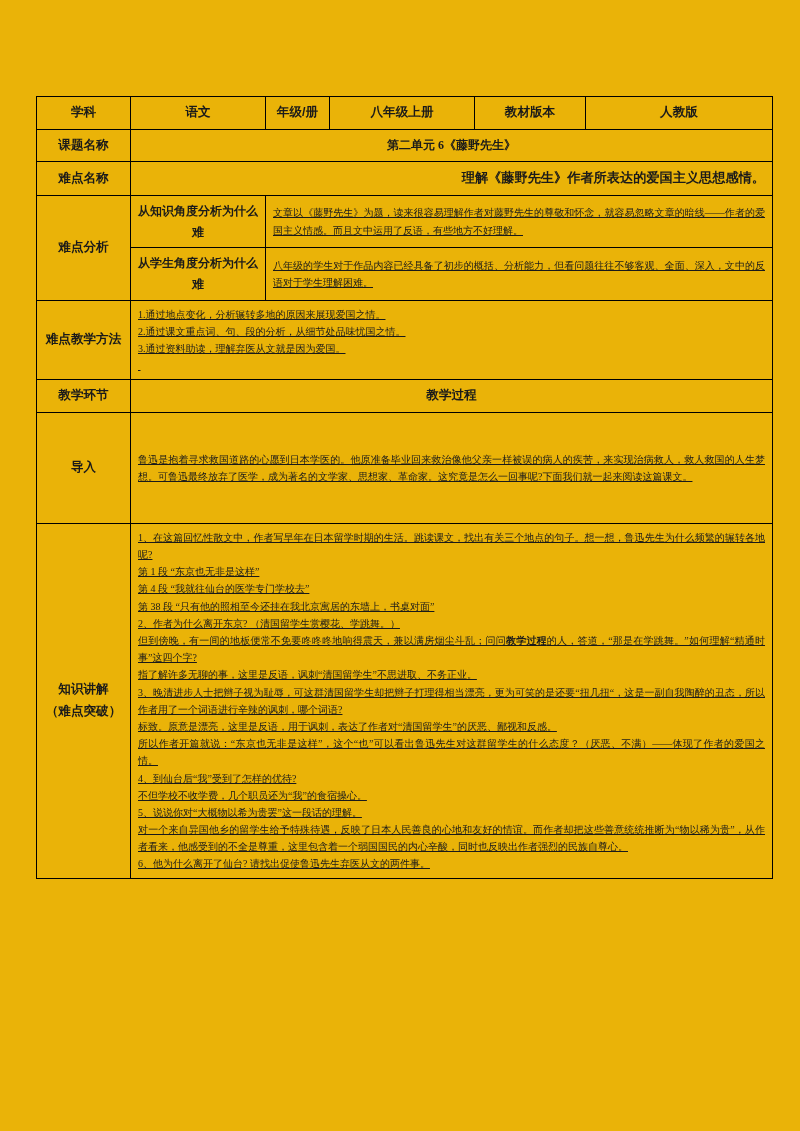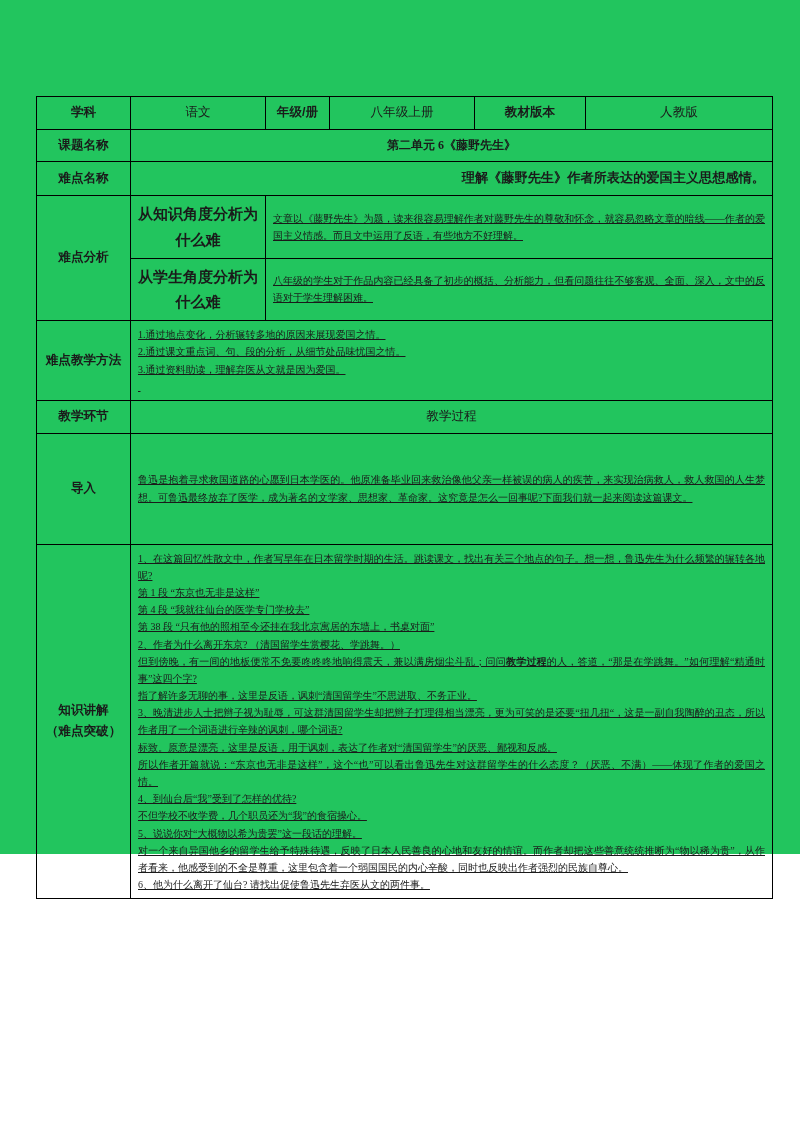--- a/index.html
+++ b/index.html
@@ -10,22 +10,22 @@
   body {
     width: 800px;
     height: 1131px;
     font-family: "Liberation Serif", "DejaVu Serif", serif;
     color: #1a1a1a;
     -webkit-font-smoothing: antialiased;
   }
   .page {
     position: relative;
     width: 800px;
-    height: 854px;
-    background: #22c55e;
+    height: 1131px;
+    background: #eab308;
     box-sizing: border-box;
   }
   table.lesson-table {
     position: absolute;
     left: 36px;
     top: 96px;
     width: 736px;
     border-collapse: collapse;
     table-layout: fixed;
     font-size: 12.4px;
@@ -41,26 +41,26 @@
     text-align: center;
     font-weight: bold;
     font-family: "Liberation Sans", "DejaVu Sans", sans-serif;
     font-size: 12.6px;
     white-space: nowrap;
   }
   .sub-label-cell {
     text-align: center;
     font-weight: bold;
     font-family: "Liberation Sans", "DejaVu Sans", sans-serif;
-    font-size: 15px;
+    font-size: 12px;
     line-height: 1.62;
   }
   .val-center {
     text-align: center;
-    font-weight: normal;
+    font-weight: bold;
     font-family: "Liberation Sans", "DejaVu Sans", sans-serif;
     font-size: 12.6px;
   }
   .val-plain-center {
     text-align: center;
     font-weight: bold;
     font-size: 12px;
   }
   .val-bold-center {
     text-align: right;

